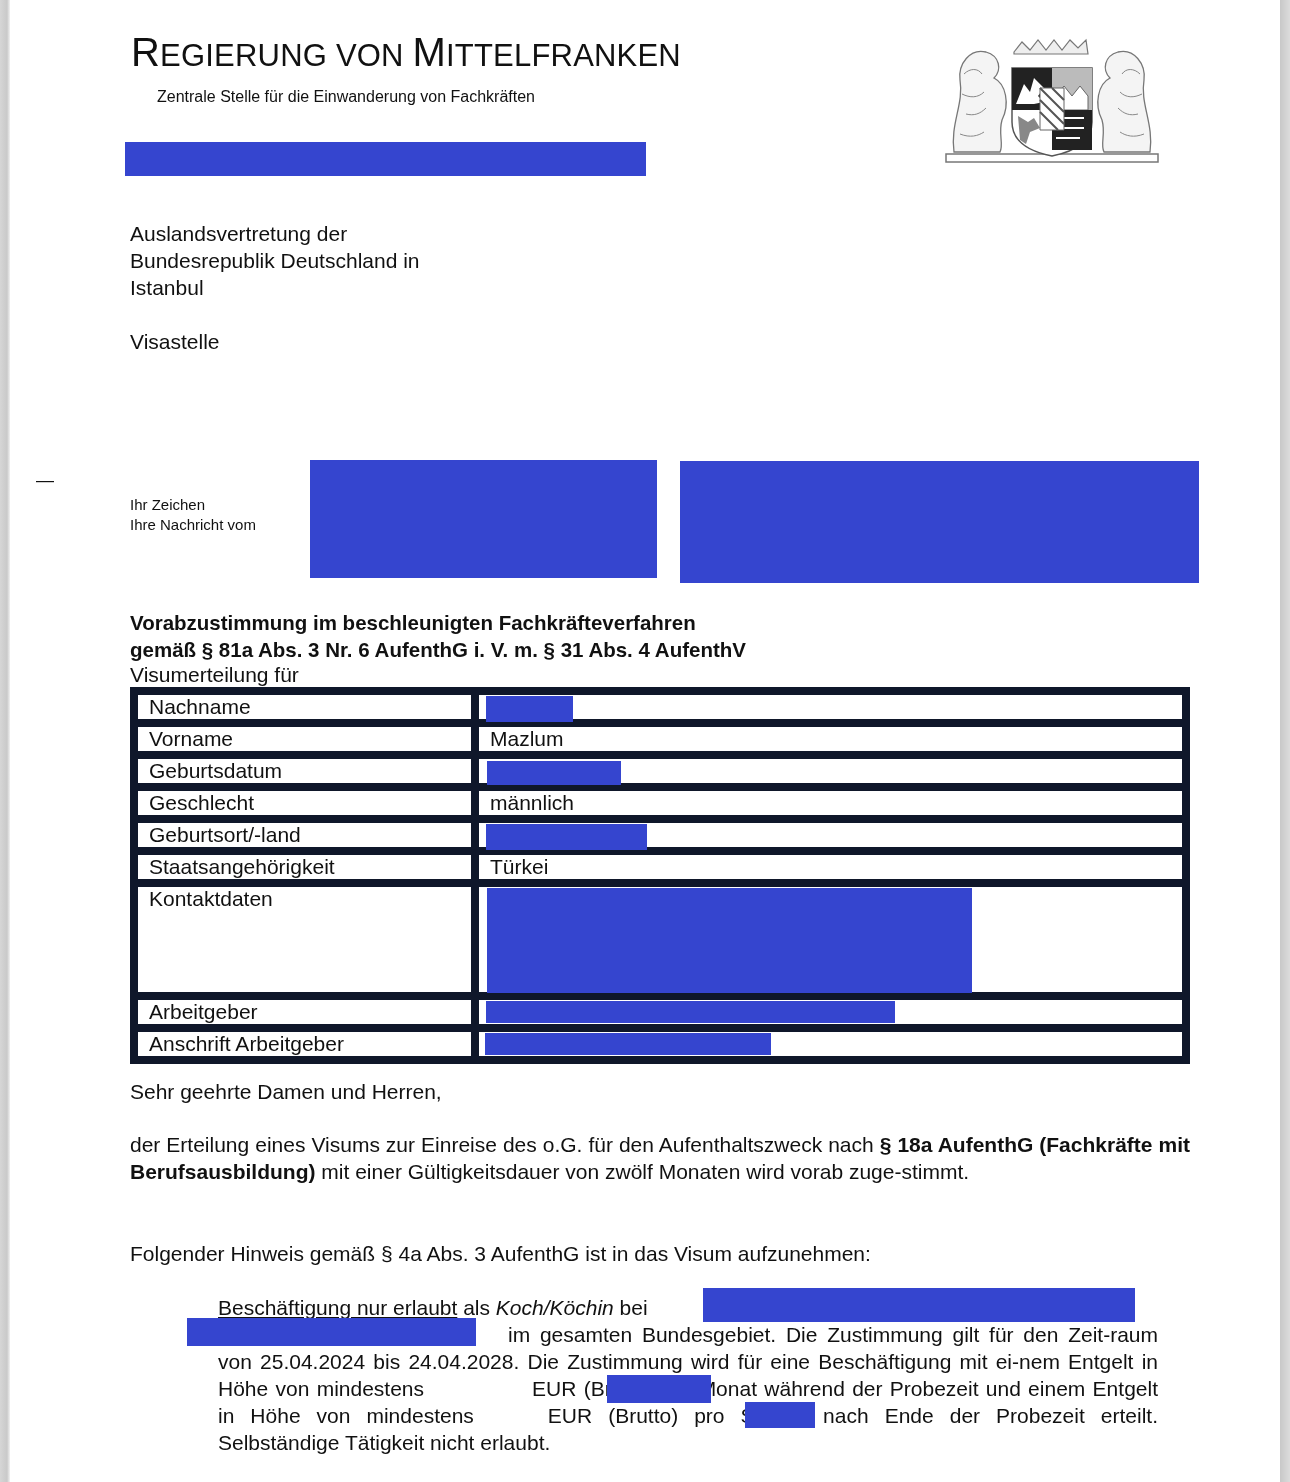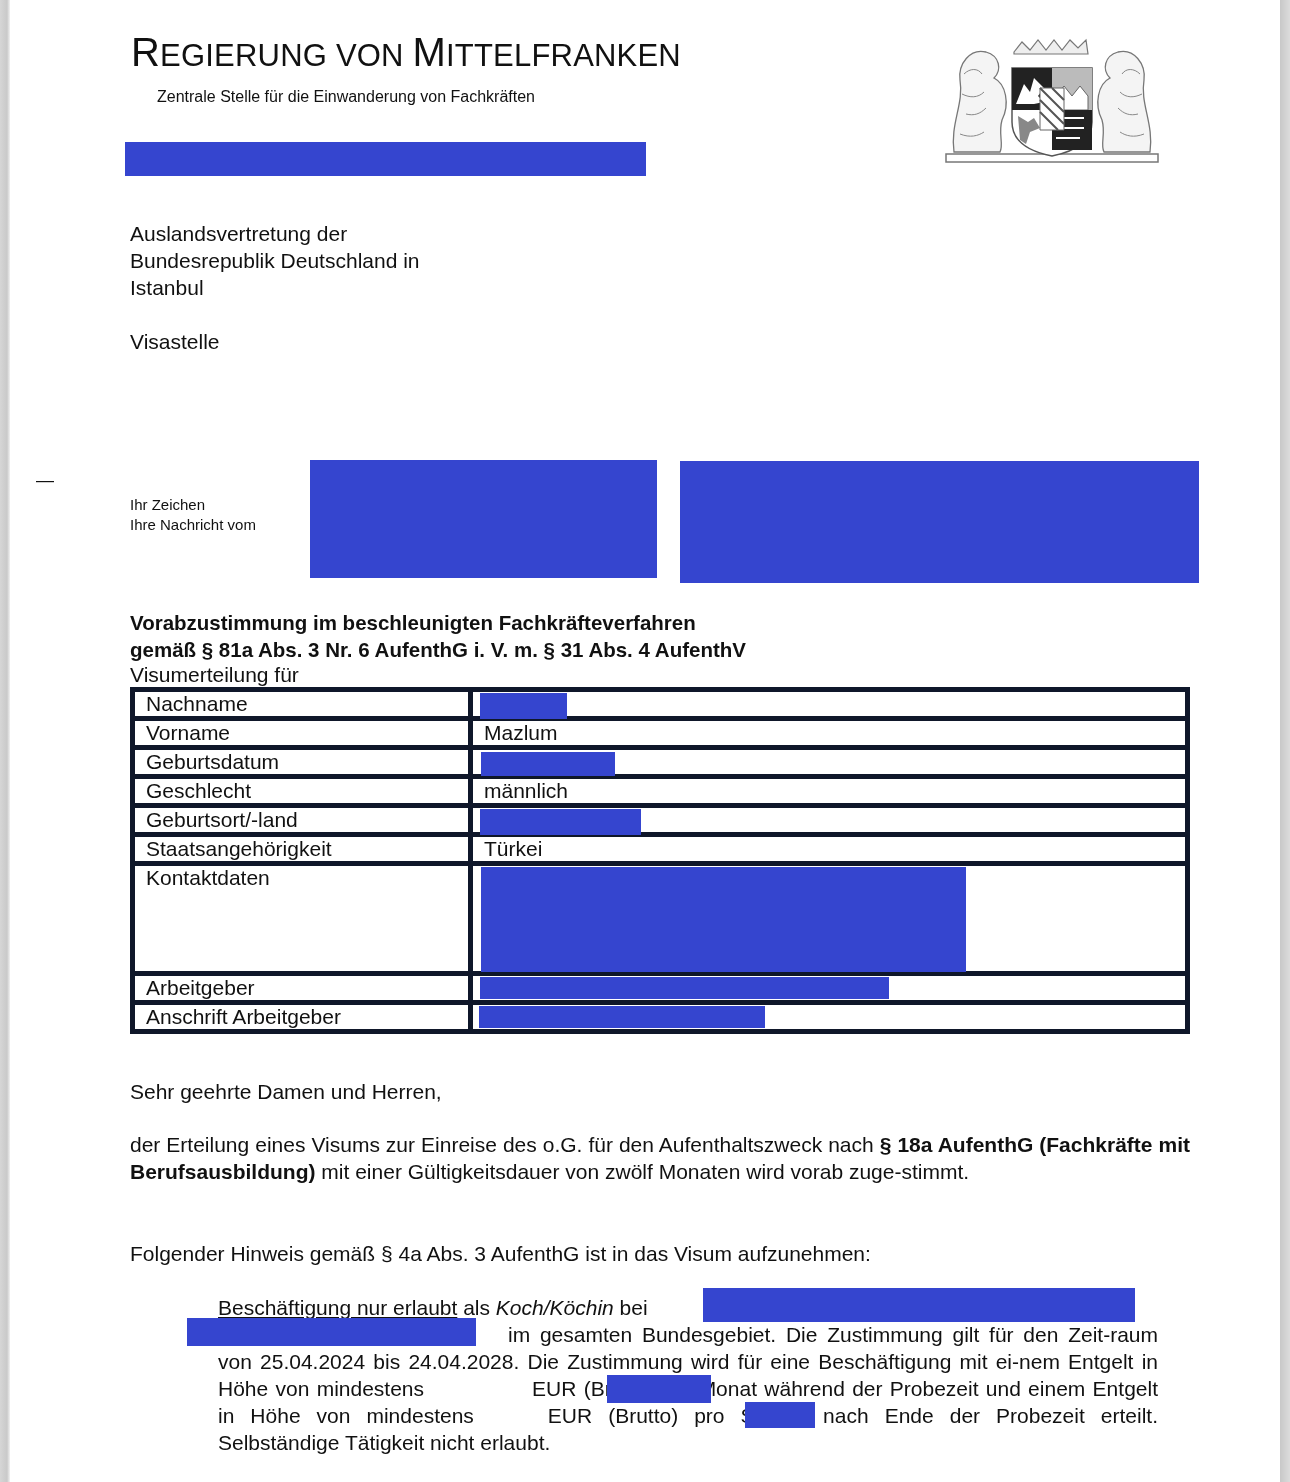--- a/index.html
+++ b/index.html
@@ -26,21 +26,21 @@
   .addr div { white-space:nowrap; }
   .visa { left:130px; top:328px; font-size:21px; line-height:27px; }
 
   .dash { left:36px; top:470px; font-size:18px; }
   .ref { left:130px; top:471px; font-size:15px; line-height:20px;margin-top:24px; }
 
   .subject { left:130px; top:609px; font-size:20.5px; line-height:27px; font-weight:bold; white-space:nowrap; }
   .subject-sub { left:130px; top:662px; font-size:21px; line-height:26px; white-space:nowrap;text-align:center; }
 
   table.data { position:absolute; left:130px; top:687px; width:1060px; border-collapse:collapse; font-size:21px; }
-  table.data td { border:5px solid #0f172a; padding:0 0 0 11px; height:24px; line-height:24px; vertical-align:top; position:relative; }
+  table.data td { border:8px solid #0f172a; padding:0 0 0 11px; height:24px; line-height:24px; vertical-align:top; position:relative; }
   table.data td.k { width:322px; }
   table.data tr.tall td { height:105px; }
 
   .p { position:absolute; left:130px; width:1060px; font-size:21px; line-height:27px; text-align:justify; }
   .indent { position:absolute; left:190px; width:940px; font-size:21px; line-height:27px; text-align:justify;margin-left:28px; }
   .u { text-decoration:underline; }
 </style>
 </head>
 <body>
 

